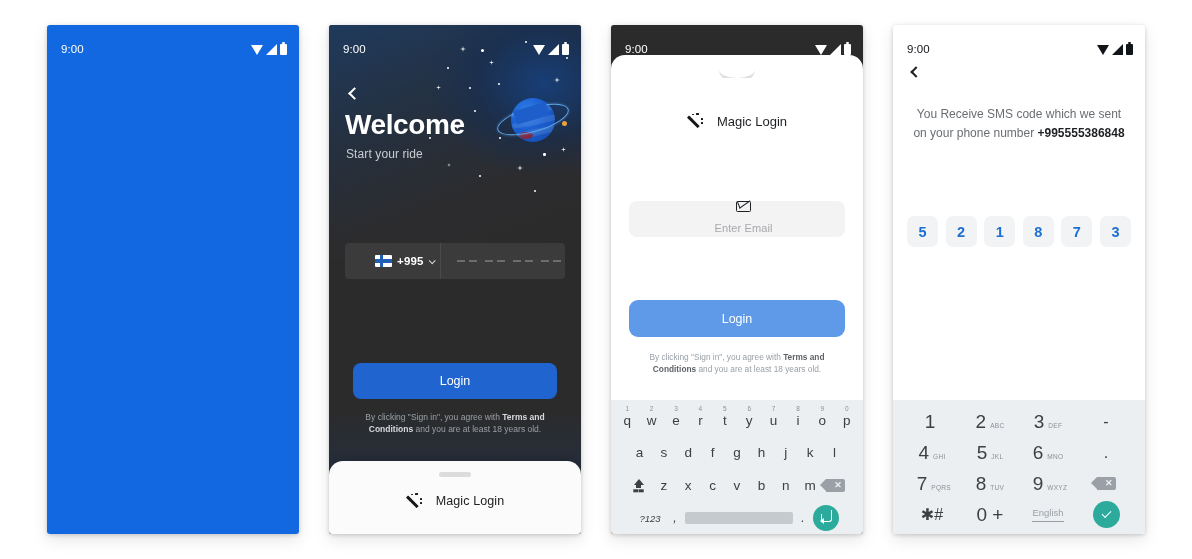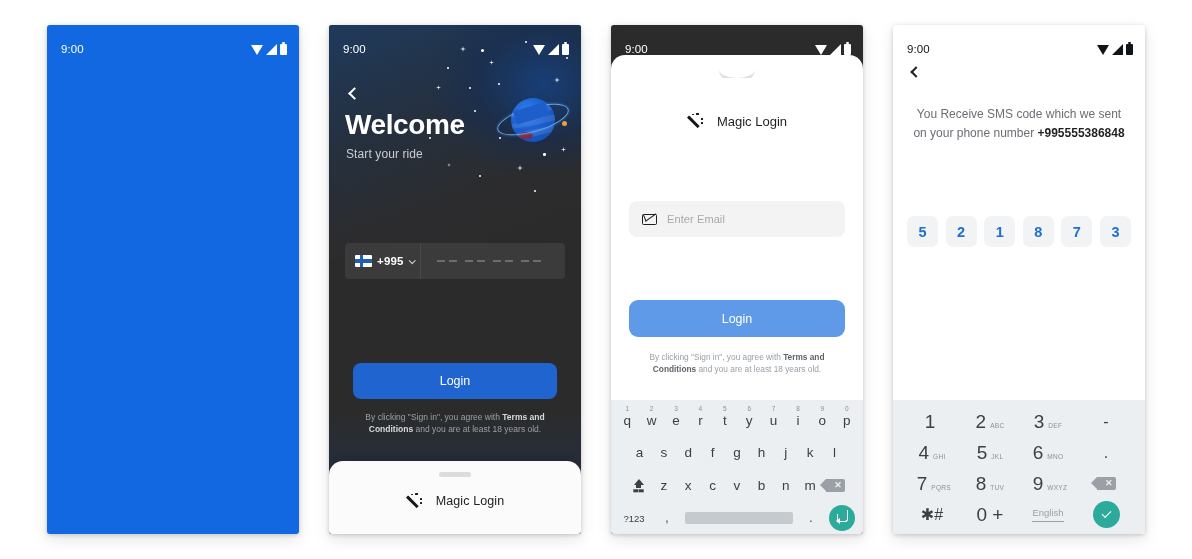--- a/index.html
+++ b/index.html
@@ -137,21 +137,21 @@
     font-size: 28px; font-weight: 700; color: #ffffff; letter-spacing: -.4px;
   }
   .welcome-sub {
     position: absolute; left: 17px; top: 122px;
     font-size: 12px; color: #c9cdd2; letter-spacing: .1px;
   }
   .phone-row {
     position: absolute; left: 16px; top: 218px;
     width: 220px; height: 36px;
     background: #3b3b3b; border-radius: 4px;
-    display: flex; align-items: center;
+    display: flex; align-items: center; padding-left: 20px;
   }
   .cc-cell {
     width: 76px; height: 100%; display: flex; align-items: center;
     gap: 5px; padding-left: 10px;
     border-right: 1px solid #4a4a4a;
   }
   .flag {
     width: 17px; height: 12px; background: #ffffff; position: relative;
     border-radius: 1px; flex: 0 0 auto; overflow: hidden;
   }
@@ -221,21 +221,21 @@
     border-bottom: 5px solid #dfdfdf; border-radius: 50%;
   }
   .magic-row3 {
     position: absolute; left: 0; right: 0; top: 57px;
     display: flex; align-items: center; justify-content: center; gap: 12px;
   }
   .magic-label3 { font-size: 13px; color: #1f2023; font-weight: 500; }
   .email-field {
     position: absolute; left: 18px; top: 146px;
     width: 216px; height: 36px; border-radius: 8px; background: #f3f3f4;
-    display: flex; align-items: center; gap: 10px; padding-left: 13px;
+    display: flex; align-items: center; gap: 10px; padding-left: 13px; flex-direction: column;
   }
   .ic-mail { width: 15px; height: 11px; border: 1.6px solid #1f2023; border-radius: 1.5px; position: relative; }
   .ic-mail:before {
     content:""; position:absolute; left: 0px; top: 0px; width: 11.8px; height: 6px;
     border-left: 1.6px solid #1f2023; border-bottom: 1.6px solid #1f2023;
     transform: rotate(-35deg) skewX(-13deg); transform-origin: 0 0;
   }
   .email-ph { font-size: 11px; color: #a6a8ab; letter-spacing: .1px; }
   .btn-login-blue {
     position: absolute; left: 18px; top: 245px;
@@ -288,21 +288,21 @@
     padding-right: 3px;
   }
   .ic-bksp:before {
     content:""; position:absolute; left: -6px; top: 0;
     border-top: 6.5px solid transparent; border-bottom: 6.5px solid transparent;
     border-right: 6.5px solid #9aa0a6;
   }
   .ic-bksp span {
     color: #eceff1; font-size: 9px; line-height: 1; font-weight: 700;
   }
-  .kb-r4 { height: 32px; gap: 0; justify-content: space-between; padding: 0 8px; }
+  .kb-r4 { height: 32px; gap: 0; justify-content: center; padding: 0 8px; font-style: italic; }
   .k123 { font-size: 9.5px; color: #3c4043; width: 30px; text-align: center; cursor: pointer; }
   .kcomma { font-size: 12px; color: #3c4043; width: 20px; text-align: center; cursor: pointer; }
   .kspace { width: 108px; height: 12px; background: #c4cace; border-radius: 2px; cursor: pointer; }
   .kdot { font-size: 12px; color: #3c4043; width: 20px; text-align: center; cursor: pointer; }
   .kenter {
     width: 26px; height: 26px; border-radius: 50%; background: #2cab9c;
     display: flex; align-items: center; justify-content: center; cursor: pointer;
   }
   .ic-enter {
     width: 11px; height: 8px; border-left: 1.7px solid #fff; border-bottom: 1.7px solid #fff;

